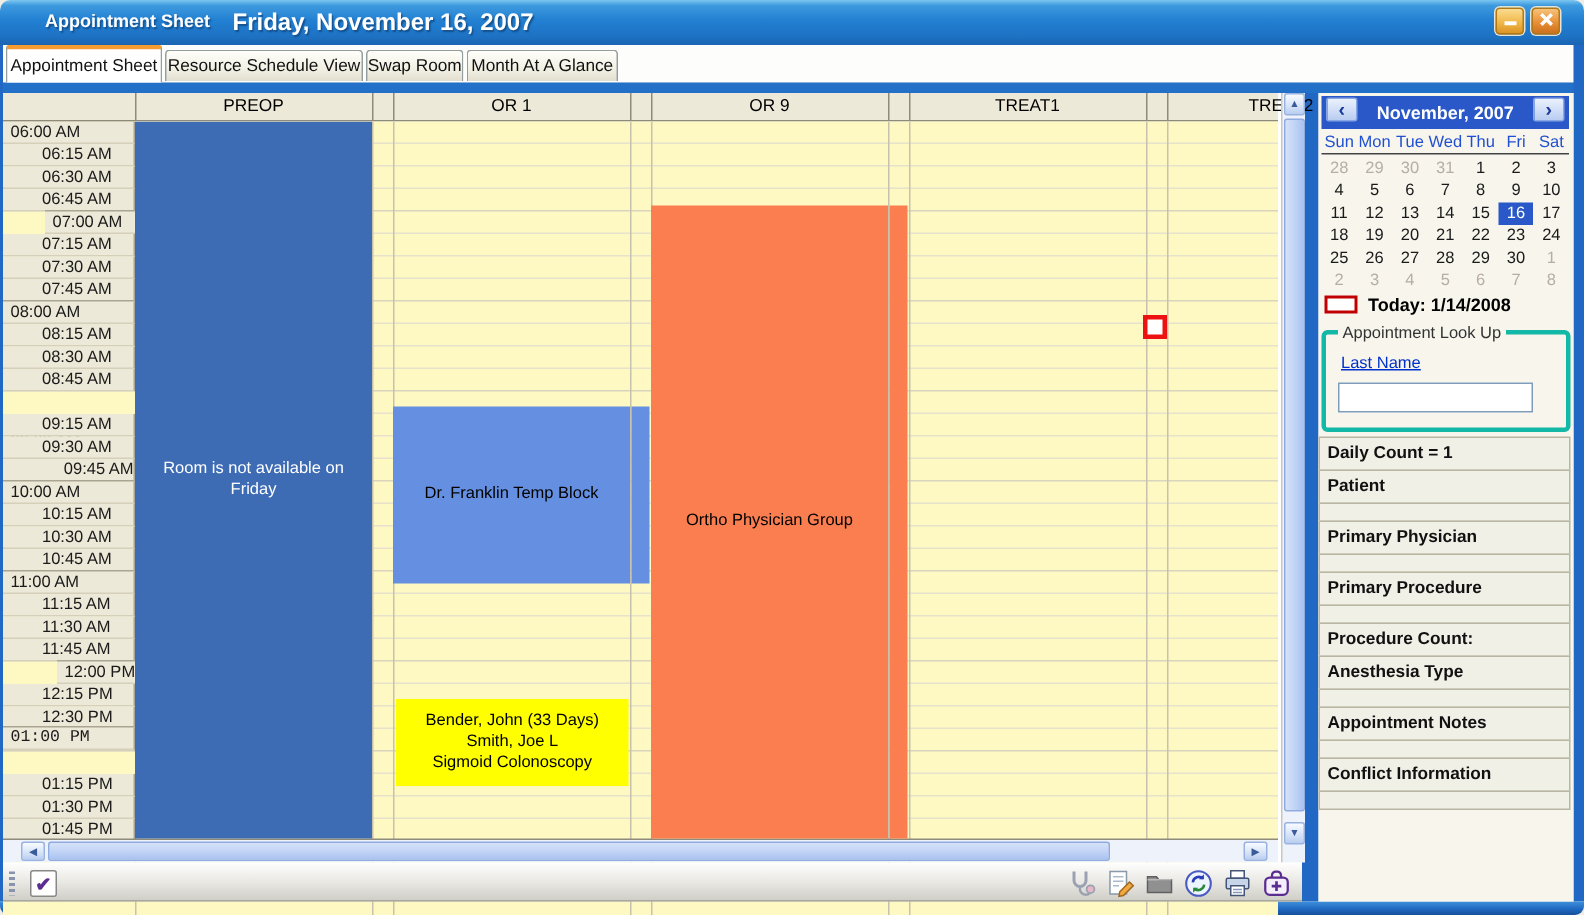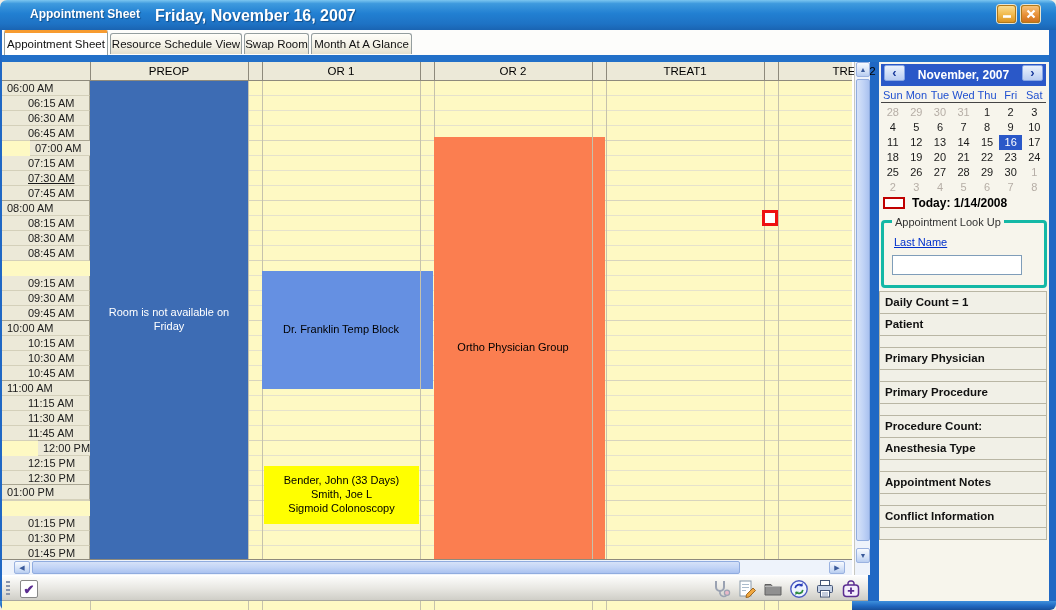--- a/index.html
+++ b/index.html
@@ -141,63 +141,63 @@
   <div class="blue-band"></div>
   <div class="side-border" style="left:0;width:2px;"></div>
   <div class="side-border" style="left:1049px;width:7px;"></div>
   <div class="vert-bar"></div>
   <div class="bottom-bar"></div>
 
   <div class="grid-wrap">
     <div class="grid-header">
         <div class="col-header" style="left: 88px; width: 158px;">PREOP</div>
         <div class="col-header" style="left: 260px; width: 158px;">OR 1</div>
-        <div class="col-header" style="left: 432px; width: 158px;">OR 2</div>
+        <div class="col-header" style="left: 432px; width: 158px;">OR 9</div>
         <div class="col-header" style="left: 604px; width: 158px;">TREAT1</div>
         <div class="col-header" style="left: 776px; width: 152px;">TREAT2</div>
         <div class="vline-h" style="left: 88px;"></div>
         <div class="vline-h" style="left: 246px;"></div>
         <div class="vline-h" style="left: 260px;"></div>
         <div class="vline-h" style="left: 418px;"></div>
         <div class="vline-h" style="left: 432px;"></div>
         <div class="vline-h" style="left: 590px;"></div>
         <div class="vline-h" style="left: 604px;"></div>
         <div class="vline-h" style="left: 762px;"></div>
         <div class="vline-h" style="left: 776px;"></div>
       </div>
     <div class="grid-body">
         <div class="time-cell hour" style="top: 0px;">06:00 AM</div>
         <div class="time-cell" style="top: 15px;">06:15 AM</div>
         <div class="time-cell" style="top: 30px;">06:30 AM</div>
         <div class="time-cell" style="top: 45px;">06:45 AM</div>
         <div class="time-cell hour" style="top: 60px; margin-left: 28px;">07:00 AM</div>
         <div class="time-cell" style="top: 75px;">07:15 AM</div>
-        <div class="time-cell" style="top: 90px; text-decoration: underline;">07:30 AM</div>
+        <div class="time-cell" style="top: 90px;">07:30 AM</div>
         <div class="time-cell" style="top: 105px;">07:45 AM</div>
         <div class="time-cell hour" style="top: 120px;">08:00 AM</div>
         <div class="time-cell" style="top: 135px;">08:15 AM</div>
         <div class="time-cell" style="top: 150px;">08:30 AM</div>
         <div class="time-cell" style="top: 165px;">08:45 AM</div>
         <div class="time-cell hour" style="top: 180px; margin-top: 26px;">09:00 AM</div>
         <div class="time-cell" style="top: 195px;">09:15 AM</div>
         <div class="time-cell" style="top: 210px;">09:30 AM</div>
-        <div class="time-cell" style="top: 225px;">09:45 AM</div>
+        <div class="time-cell" style="top: 225px; text-align: right;">09:45 AM</div>
         <div class="time-cell hour" style="top: 240px;">10:00 AM</div>
         <div class="time-cell" style="top: 255px;">10:15 AM</div>
         <div class="time-cell" style="top: 270px;">10:30 AM</div>
         <div class="time-cell" style="top: 285px;">10:45 AM</div>
         <div class="time-cell hour" style="top: 300px;">11:00 AM</div>
         <div class="time-cell" style="top: 315px;">11:15 AM</div>
         <div class="time-cell" style="top: 330px;">11:30 AM</div>
         <div class="time-cell" style="top: 345px;">11:45 AM</div>
         <div class="time-cell hour" style="top: 360px; margin-left: 36px;">12:00 PM</div>
         <div class="time-cell" style="top: 375px;">12:15 PM</div>
         <div class="time-cell" style="top: 390px;">12:30 PM</div>
         <div class="time-cell" style="top: 405px;">12:45 PM</div>
-        <div class="time-cell hour" style="top: 404px;">01:00 PM</div>
+        <div class="time-cell hour" style="top: 404px; font-family: Liberation Mono, monospace;">01:00 PM</div>
         <div class="time-cell" style="top: 435px;">01:15 PM</div>
         <div class="time-cell" style="top: 450px;">01:30 PM</div>
         <div class="time-cell" style="top: 465px;">01:45 PM</div>
         <div class="hline" style="top: 14px;"></div>
         <div class="hline" style="top: 29px;"></div>
         <div class="hline" style="top: 44px;"></div>
         <div class="hline hline-hour" style="top: 59px;"></div>
         <div class="hline" style="top: 74px;"></div>
         <div class="hline" style="top: 89px;"></div>
         <div class="hline" style="top: 104px;"></div>

